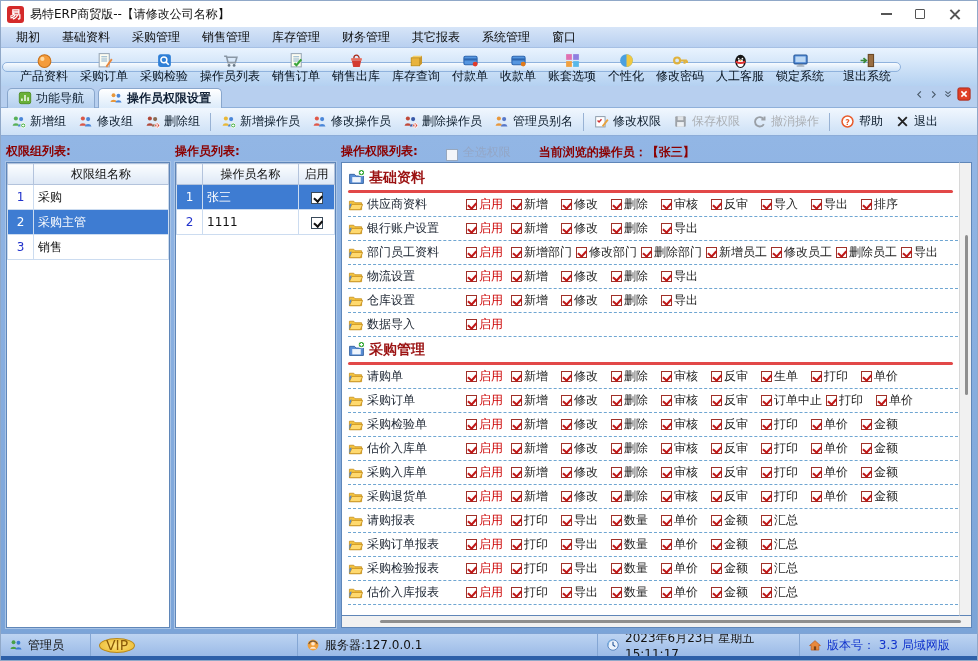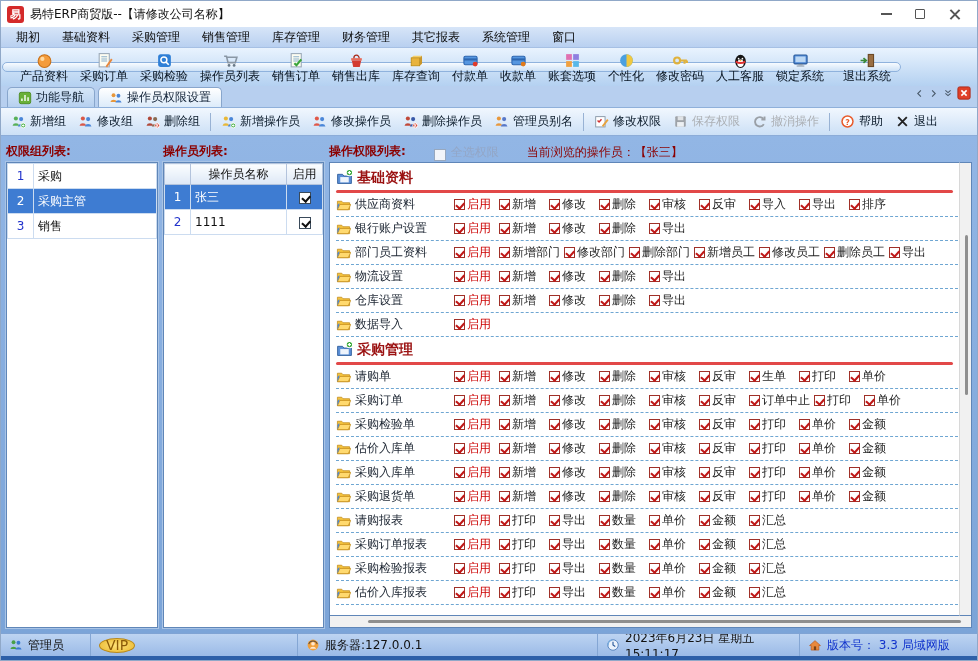--- a/index.html
+++ b/index.html
@@ -22,51 +22,51 @@
 .mitem{padding:2px 11px;color:#0a0a0a}
 
 .toolbar{height:38px;background:linear-gradient(#e9f3fe,#b4d1f1);display:flex;padding:14px 1px;flex:none}
 .tbgroup{display:flex;align-items:stretch;border:1px solid #8fb2dd;border-radius:5px;background:linear-gradient(#f7fbff,#cde1f6);padding:0 3px}
 .grip{width:4px;border-left:2px dotted #8fa8c8;margin:5px 3px 5px 1px}
 .titem{display:flex;flex-direction:column;align-items:center;justify-content:center;padding:1px 6px}
 .titem .icon{height:17px}
 .titem .tlabel{line-height:14px;color:#06121f}
 .tsep{width:1px;background:#9ab4d6;margin:4px 3px}
 
-.tabrow{height:22px;background:#b7cfef;display:flex;align-items:flex-end;padding:2px 4px 0 6px;gap:5px;flex:none;border-bottom:1px solid #8fb0da}
+.tabrow{height:22px;background:#b7cfef;display:flex;align-items:center;padding:2px 4px 0 6px;gap:5px;flex:none;border-bottom:1px solid #8fb0da}
 .tab{display:flex;align-items:center;gap:4px;padding:0 10px;height:20px;border:1px solid #88a6cc;border-bottom:none;border-radius:5px 5px 0 0;background:linear-gradient(#d5e6f8,#b6d0ef);color:#123}
-.tab.active{background:linear-gradient(#ffffff,#dcebfa);font-weight:normal;color:#102035}
+.tab.active{background:linear-gradient(#ffffff,#dcebfa);font-weight:bold;color:#102035}
 .tabctl{margin-left:auto;display:flex;align-items:center;gap:3px;padding:0 2px 4px 0}
 
 .actionbar{height:28px;background:linear-gradient(#f1f7fe,#cce0f6);display:flex;align-items:center;padding:0 4px;flex:none;border-bottom:1px solid #8cacd8}
 .abtn{display:flex;align-items:center;gap:4px;padding:3px 6px;color:#0a1a2a}
 .abtn.disabled{color:#93a2b8;filter:grayscale(.9);opacity:.8}
 .asep{width:1px;height:18px;background:#98b2d4;margin:0 4px}
 
 .main{flex:1;display:flex;gap:5px;padding:7px 5px 5px;background:linear-gradient(#92b6e5,#7ba4d8);min-height:0}
 .panel{display:flex;flex-direction:column;min-height:0}
-.p-groups{width:152px;flex:none}
+.p-groups{width:164px;flex:none}
 .p-ops{width:161px;flex:none}
 .p-perms{flex:1;min-width:0}
 .ptitle{color:#8b0000;font-weight:bold;height:19px;flex:none}
 .tablebox{flex:1;background:#fff;border:1px solid #5f86b8;box-shadow:0 0 0 1px #a9c4e6}
 table{border-collapse:collapse;width:100%;table-layout:fixed}
 th{height:21px;background:linear-gradient(#fbfdff,#dde8f6);border:1px solid #b3c3dc;font-weight:normal}
 td{height:25px;border:1px solid #ccdcf0;padding:0 4px;overflow:hidden}
 td.no{width:26px;text-align:center;color:#2233cc;padding:0}
 td.en{width:36px;text-align:center;padding:0}
 tr.sel td{background:#3e7cd2;color:#fff}
 tr.sel td.no{color:#fff}
 .cb2{width:12px;height:12px;border:1px solid #3a4a5a;background:#fff;display:inline-block;position:relative;vertical-align:middle}
 .cb2::after{content:"";position:absolute;left:2px;top:2px;width:6px;height:3.5px;border-left:2px solid #111;border-bottom:2px solid #111;transform:rotate(-48deg)}
 
 .permhead{height:19px;display:flex;align-items:center;flex:none;gap:28px}
 .selall{display:flex;align-items:flex-end;gap:5px;color:#93a6c6}
 .cbempty{width:12px;height:12px;border:1px solid #98a8be;background:#f2f5fa;flex:none}
-.curop{color:#8b0000;font-weight:normal}
+.curop{color:#8b0000;font-weight:bold}
 .permwrap{flex:1;display:flex;min-height:0}
 .permscroll{flex:1;background:#fff;border:1px solid #5f86b8;border-right:none;overflow:hidden;padding:2px 0 0 6px;min-width:0}
 .vscroll{width:13px;background:#f1f1f1;border:1px solid #5f86b8;border-left:1px solid #d8d8d8;position:relative;flex:none}
 .vthumb{position:absolute;left:5px;width:3px;top:72px;height:160px;background:#8f8f8f;border-radius:2px}
 .hscroll{height:12px;background:#f1f1f1;border:1px solid #5f86b8;border-top:none;position:relative;flex:none}
 .hthumb{position:absolute;top:4px;height:3px;left:38px;right:10px;background:#8f8f8f;border-radius:2px}
 .shead{display:flex;align-items:center;gap:4px;height:25px;color:#9b1212;font-weight:bold;font-size:14px}
 .sline{height:3px;background:#e24848;border-radius:2px;margin-right:6px}
 .prow{height:24px;display:flex;align-items:center;border-bottom:1px dashed #6fa6d2;margin-right:1px}
 .plabel{width:118px;flex:none;display:flex;align-items:center;gap:4px;white-space:nowrap;overflow:hidden;color:#1a2330}
@@ -458,20 +458,24 @@
         </span>
         <span>退出</span>
       </div>
     </div>
   <div class="main">
     <div class="panel p-groups">
       <div class="ptitle">权限组列表:</div>
       <div class="tablebox">
           <table id="groups-table">
             <tbody>
+              <tr>
+                <th style="width:26px"></th>
+                <th>权限组名称</th>
+              </tr>
               <tr class="">
                 <td class="no">1</td>
                 <td>采购</td>
               </tr>
               <tr class="sel">
                 <td class="no">2</td>
                 <td>采购主管</td>
               </tr>
               <tr class="">
                 <td class="no">3</td>

